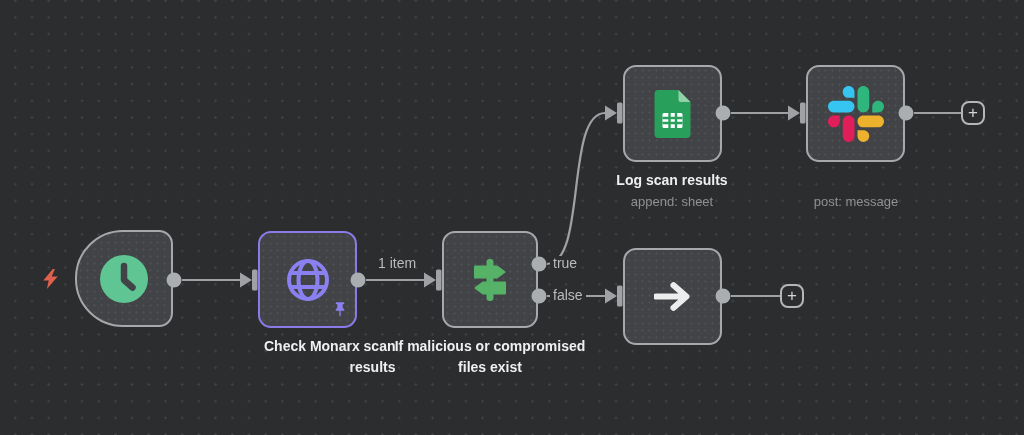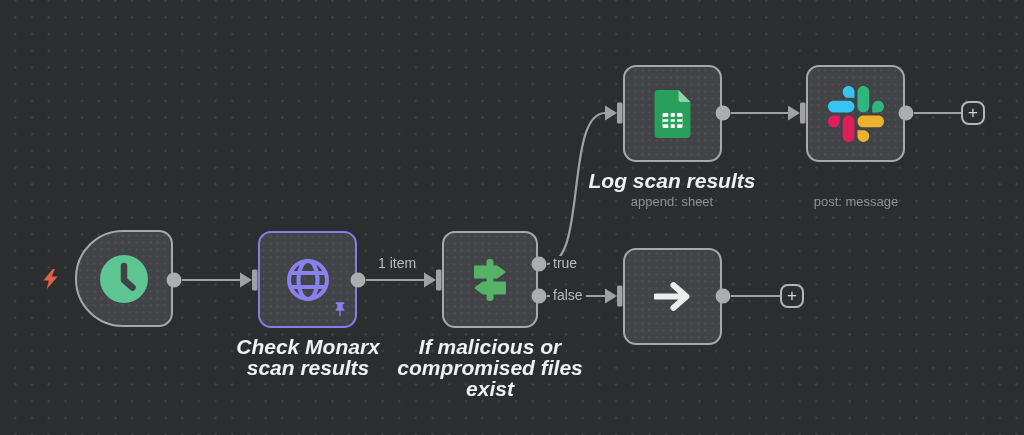--- a/index.html
+++ b/index.html
@@ -17,21 +17,21 @@
     background-image:radial-gradient(circle, rgba(255,255,255,0.05) 1px, transparent 1.2px);
     background-size:7px 7px;
     border:2px solid #a6a8ab;border-radius:13px;
     display:flex;align-items:center;justify-content:center;
     z-index:2;
   }
   .node.trigger{border-radius:48px 14px 14px 48px;}
   .node.selected{border-color:#8a7ce8;}
   .node-label{
     position:absolute;transform:translateX(-50%);text-align:center;
-    color:#eef0f1;font-size:21px;font-weight:600;line-height:21px;z-index:3;font-style:italic;
+    color:#eef0f1;font-size:14px;font-weight:600;line-height:21px;z-index:3;
   }
   .node-subtitle{
     position:absolute;transform:translateX(-50%);text-align:center;
     color:#8f9194;font-size:13px;font-weight:400;z-index:3;white-space:nowrap;
   }
   .wires{position:absolute;left:0;top:0;z-index:5;pointer-events:none;}
   .wires path.wire{stroke:#9fa1a4;stroke-width:2.2;fill:none;}
   .wires .endpoint-arrow,.wires .endpoint-bar{fill:#9fa1a4;}
   .wires circle.out-dot{fill:#abaeb0;}
   .wire-label{
@@ -154,19 +154,19 @@
     <circle class="out-dot" cx="723" cy="296" r="7.5"></circle>
   </svg>
 
   <span class="wire-label items" style="left:378px;top:256px;">1 item</span>
   <span class="wire-label" style="left:550px;top:256px;">true</span>
   <span class="wire-label" style="left:550px;top:288px;">false</span>
 
   <div class="plus-btn" style="left:961px;top:101px;">+</div>
   <div class="plus-btn" style="left:780px;top:284px;">+</div>
 
-  <div class="node-label" style="left:308px;top:336px;width:175px;">Check Monarx scan results</div>
+  <div class="node-label" style="left:308px;top:336px;width:175px;text-align:right;">Check Monarx scan results</div>
   <div class="node-label" style="left:490px;top:336px;width:200px;">If malicious or compromised files exist</div>
   <div class="node-label" style="left:672px;top:170px;width:180px;">Log scan results</div>
   <div class="node-subtitle" style="left:672px;top:194px;text-align:center;">append: sheet</div>
   <div class="node-subtitle" style="left:856px;top:194px;">post: message</div>
 
 </div>
 
 </body></html>

